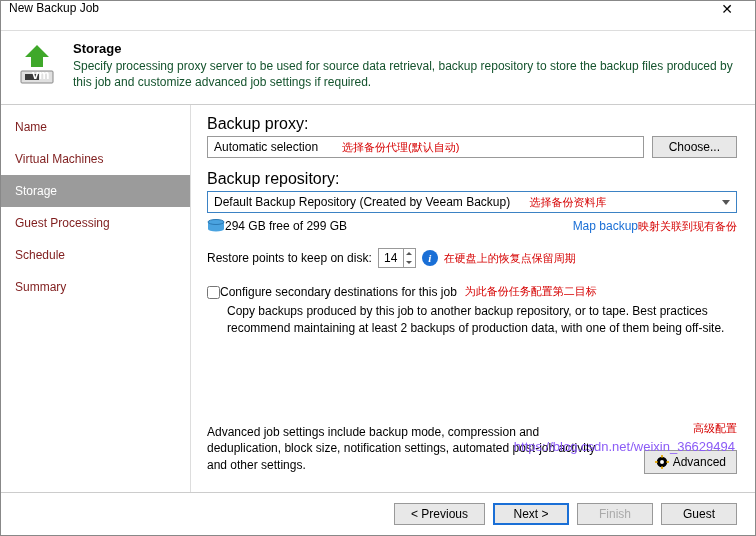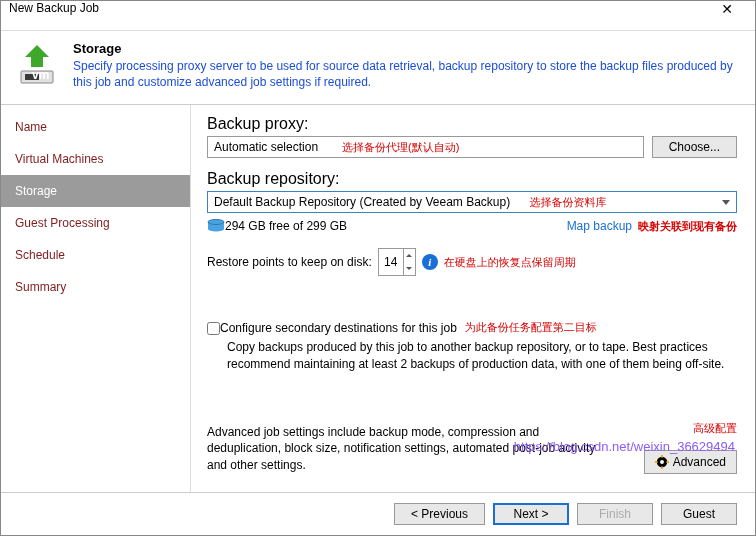--- a/index.html
+++ b/index.html
@@ -6,21 +6,21 @@
 body { background: #fff; width: 756px; height: 536px; border: 1px solid #888; display: flex; flex-direction: column; }
 
 .titlebar { height: 30px; display: flex; align-items: flex-start; padding: 0 8px; border-bottom: 1px solid #ddd; }
 .titlebar .title { flex: 1; font-size: 12px; }
 .titlebar .close { width: 40px; text-align: center; font-size: 14px; }
 
 .header { display: flex; padding: 10px 12px 14px 12px; border-bottom: 1px solid #ccc; gap: 12px; }
 .header-icon { width: 48px; height: 48px; display: flex; align-items: center; justify-content: center; }
 .header-text { flex: 1; }
 .header-text h2 { font-size: 13px; font-weight: bold; margin-bottom: 2px; }
-.header-text p { font-size: 12px; color: #1d4ed8; line-height: 1.35; }
+.header-text p { font-size: 12px; color: #14532d; line-height: 1.35; }
 
 .body { flex: 1; display: flex; overflow: hidden; }
 .sidebar { width: 190px; border-right: 1px solid #ddd; padding-top: 6px; }
 .side-item { padding: 9px 14px; font-size: 12px; color: #7f1d1d; cursor: pointer; }
 .side-item.selected { background: #9b9b9b; color: #fff; }
 
 .content { flex: 1; padding: 10px 18px 10px 16px; position: relative; display: flex; flex-direction: column; }
 
 .label { font-size: 16px; margin-bottom: 3px; }
 .row { display: flex; align-items: center; gap: 8px; margin-bottom: 12px; }
@@ -28,21 +28,21 @@
 .input-box.select { border: 1px solid #3b82c4; justify-content: space-between; }
 .input-box.select::after { content: ""; border-left: 4px solid transparent; border-right: 4px solid transparent; border-top: 5px solid #555; margin-left: 6px; }
 .btn { border: 1px solid #999; background: #e8e8e8; height: 22px; padding: 0 16px; font-size: 12px; cursor: pointer; display: inline-flex; align-items: center; justify-content: center; }
 .red-note { color: #d60000; font-size: 11px; }
 
 .disk-line { display: flex; align-items: flex-start; margin-bottom: 14px; }
 .disk-icon { width: 18px; height: 14px; }
 .map-link { color: #1a6fd6; margin-left: auto; cursor: pointer; }
 
 .restore-row { display: flex; align-items: center; gap: 6px; margin-bottom: 16px; }
-.spinner { border: 1px solid #999; height: 28px; width: 38px; display: flex; }
+.spinner { border: 1px solid #999; height: 20px; width: 38px; display: flex; }
 .spinner input { border: none; width: 24px; text-align: center; font-size: 12px; }
 .spinner .spins { width: 14px; display: flex; flex-direction: column; border-left: 1px solid #999; }
 .spinner .spins div { flex:1; display:flex; align-items:center; justify-content:center; }
 .spinner .spins div::before { content:""; border-left:3px solid transparent; border-right:3px solid transparent; }
 .spinner .up::before { border-bottom:3px solid #555; }
 .spinner .dn::before { border-top:3px solid #555; }
 .info-icon { width: 16px; height: 16px; border-radius: 50%; background:#1a6fd6; color:#fff; display:inline-flex; align-items:center; justify-content:center; font-size:11px; font-weight:bold; font-style:italic; font-family:Georgia,serif; }
 
 .check-row { display:flex; align-items:flex-end; gap:0; margin-bottom:4px; }
 .check-row input { margin-top:2px; }
@@ -117,40 +117,40 @@
     </div>
 
     <div class="disk-line">
       <svg class="disk-icon" viewBox="0 0 18 14">
         <ellipse cx="9" cy="3" rx="8" ry="2.5" fill="#4aa3e0"></ellipse>
         <path d="M1 3 v7 a8 2.5 0 0 0 16 0 v-7" fill="#4aa3e0"></path>
         <ellipse cx="9" cy="3" rx="8" ry="2.5" fill="none" stroke="#2b7ab5"></ellipse>
       </svg>
       <span>294 GB free of 299 GB</span>
       <span class="map-link">Map backup</span>
-      <span class="red-note" style="margin-left:6px;font-weight:bold;">映射关联到现有备份</span>
+      <span class="red-note" style="margin-left:0;">映射关联到现有备份</span>
     </div>
 
     <div class="restore-row">
       <span>Restore points to keep on disk:</span>
       <div class="spinner">
         <input value="14" style="">
         <div class="spins">
           <div class="up"></div>
           <div class="dn"></div>
         </div>
       </div>
       <span class="info-icon">i</span>
       <span class="red-note">在硬盘上的恢复点保留周期</span>
     </div>
 
     <div class="check-row">
       <input type="checkbox" style="">
       <span>Configure secondary destinations for this job</span>
-      <span class="red-note" style="margin-left:8px;margin-top:28px;">为此备份任务配置第二目标</span>
+      <span class="red-note" style="margin-left:8px;">为此备份任务配置第二目标</span>
     </div>
     <div class="desc">Copy backups produced by this job to another backup repository, or to tape. Best practices recommend maintaining at least 2 backups of production data, with one of them being off-site.</div>
 
     <div class="adv-block">
       <div class="adv-text">Advanced job settings include backup mode, compression and deduplication, block size, notification settings, automated post-job activity and other settings.</div>
       <div class="adv-btn-wrap">
         <span class="red-note">高级配置</span>
         <button class="adv-btn">
           <svg class="gear" viewBox="0 0 16 16">
             <circle cx="8" cy="8" r="6" fill="#e6a': '#e6a800'"></circle>

